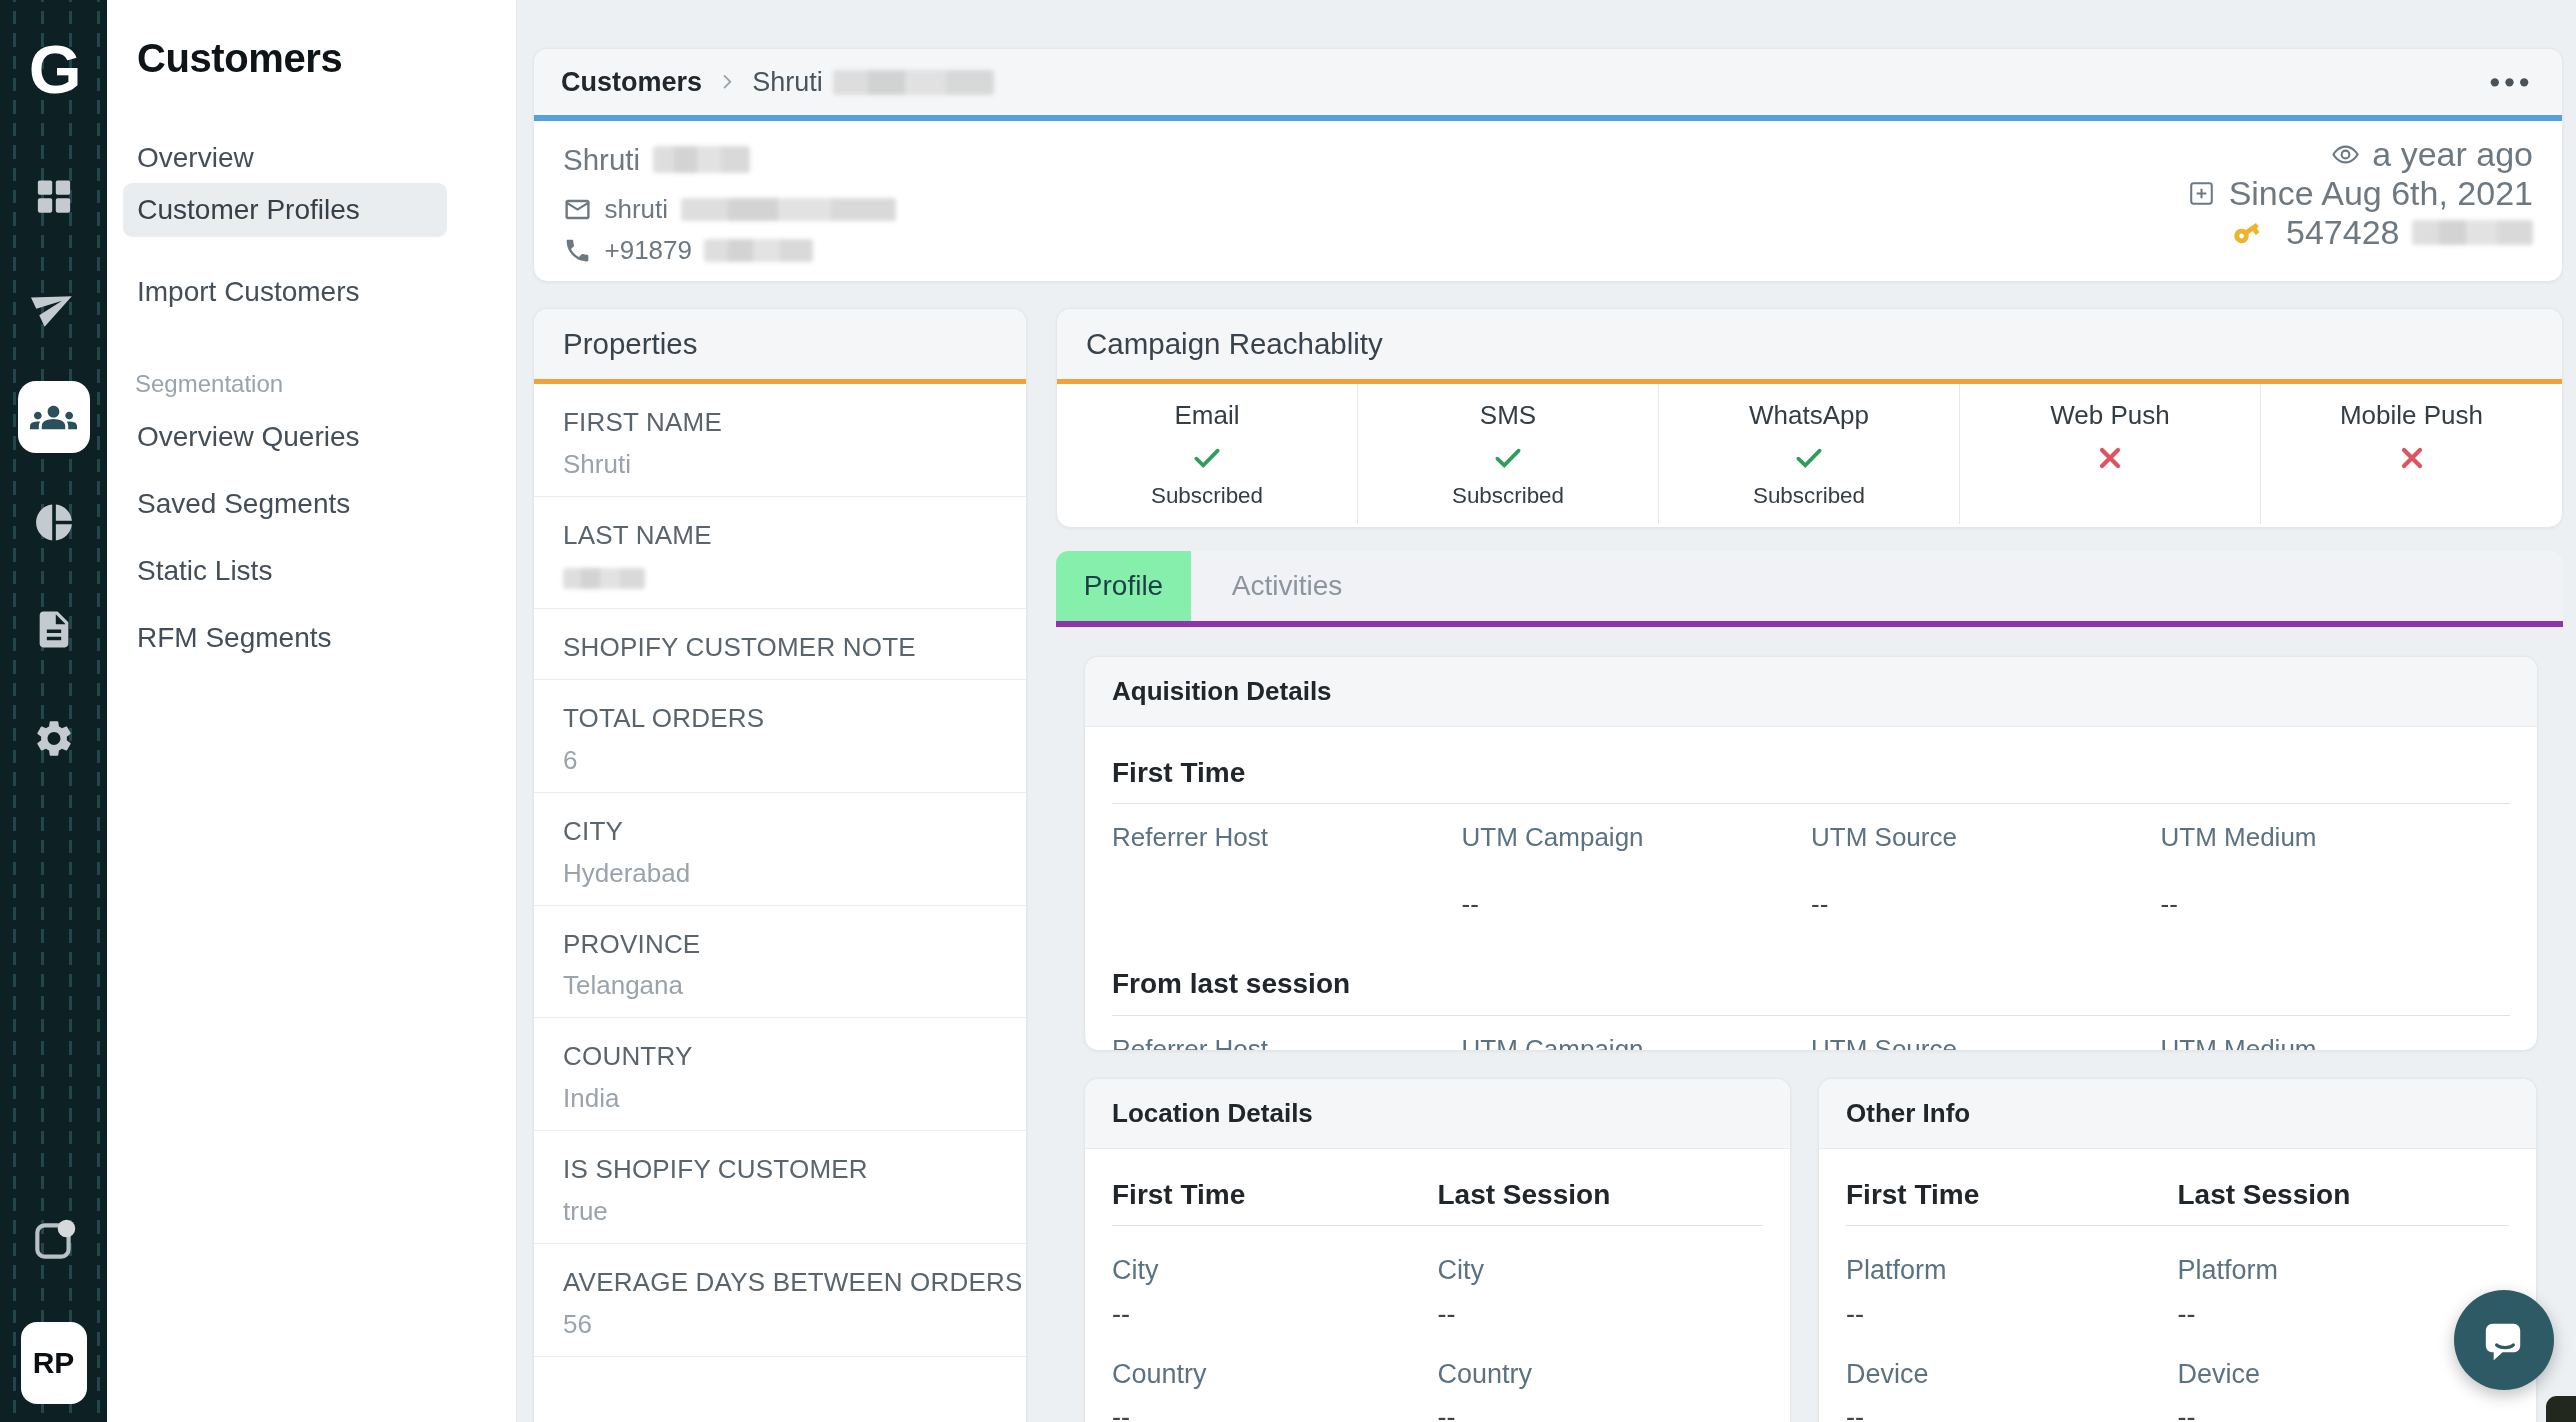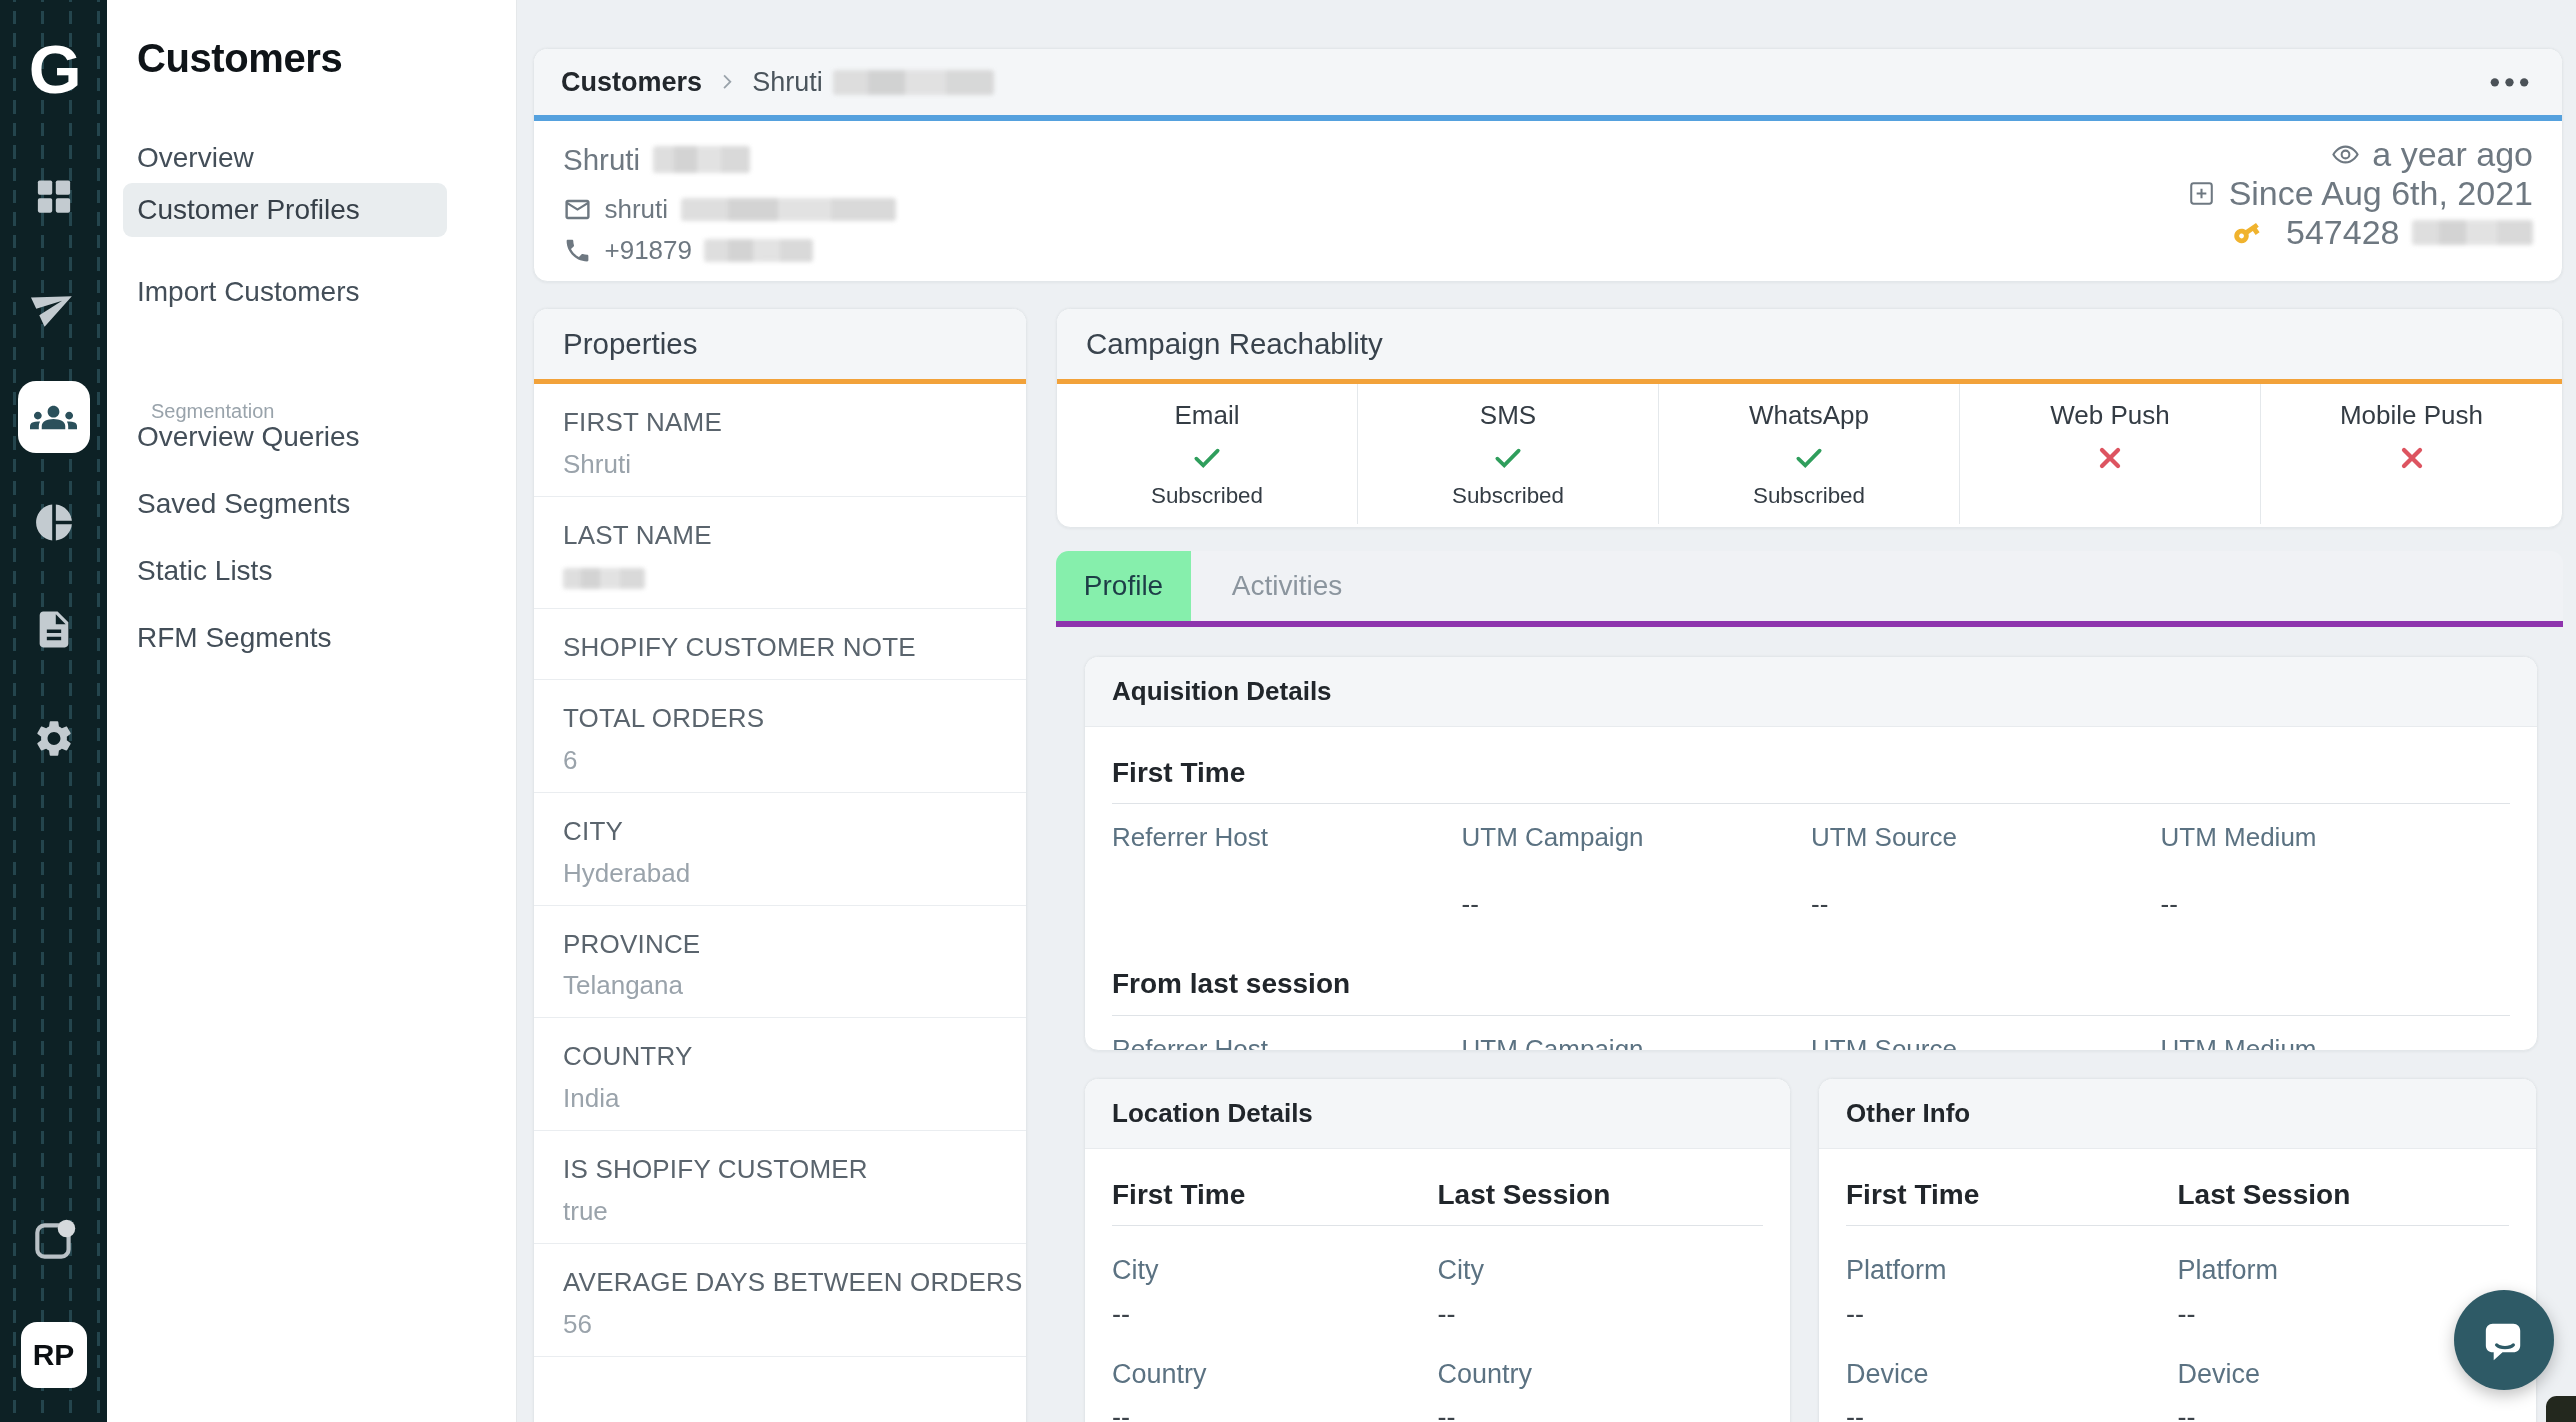--- a/index.html
+++ b/index.html
@@ -15,32 +15,32 @@
       repeating-linear-gradient(90deg, transparent 0 13.4px, #24454d 13.4px 16px, transparent 16px 28px);
   }
   .rail-logo { position:absolute; left:0; top:30px; width:107px; text-align:center;
     font-size:68px; font-weight:800; color:#ffffff; letter-spacing:-3.6px; }
   .rail-icon { position:absolute; left:50%; transform:translateX(-50%); width:43px; height:43px;
     color:#c3cbd0; cursor:pointer; }
   .rail-icon svg { width:100%; height:100%; }
   .rail-active-tile { position:absolute; left:50%; transform:translateX(-50%); width:72px; height:72px;
     background:#ffffff; border-radius:18px; display:flex; align-items:center; justify-content:center; cursor:pointer; }
   .rail-active-tile svg { width:47px; height:47px; color:#2b505b; }
-  .rail-avatar { position:absolute; left:50%; transform:translateX(-50%); top:1322px; width:66px; height:66px;
+  .rail-avatar { position:absolute; left:50%; transform:translateX(-50%); top:1322px; width:66px; height:82px;
     background:#ffffff; border-radius:16px; display:flex; align-items:center; justify-content:center;
     font-size:30px; font-weight:800; color:#0b0f12; cursor:pointer; }
 
   
   #sidebar { position:absolute; left:107px; top:0; width:410px; height:1422px; background:#ffffff;
     border-right:0.9px solid #e5e8ea; }
   .sb-title { position:absolute; left:30px; top:36px; font-size:40px; font-weight:800; color:#0f1418; letter-spacing:-0.4px; }
   .sb-item { position:absolute; left:30px; font-size:28px; color:#434e58; cursor:pointer; line-height:36px; }
   .sb-pill { position:absolute; left:16px; top:183px; width:324px; height:54px; background:#e9edef;
     border-radius:9px; display:flex; align-items:center; padding-left:14.3px; font-size:28px; color:#374049; cursor:pointer; }
-  .sb-section { position:absolute; left:44px; top:370px; font-size:20px; color:#99a3ab;margin-top:30px; }
+  .sb-section { position:absolute; left:28px; top:370px; font-size:24px; color:#99a3ab; }
 
   
   .card { position:absolute; background:#ffffff; border:0.9px solid #e3e7ea; border-radius:14.3px;
     box-shadow:0 0.9px 2.7px rgba(20,30,40,0.05); overflow:hidden; }
   .panel-head { height:75px; background:#f4f6f8; display:flex; align-items:center; padding:0 29px;
     font-size:29.5px; color:#39434d; }
   .panel-head.orange { border-bottom:5.4px solid #f2a23a; }
   .mini-head { height:70px; background:#f4f6f8; border-bottom:0.9px solid #e8ebee; display:flex; align-items:center;
     padding:0 27px; font-size:26px; font-weight:700; color:#21262b; }
 

